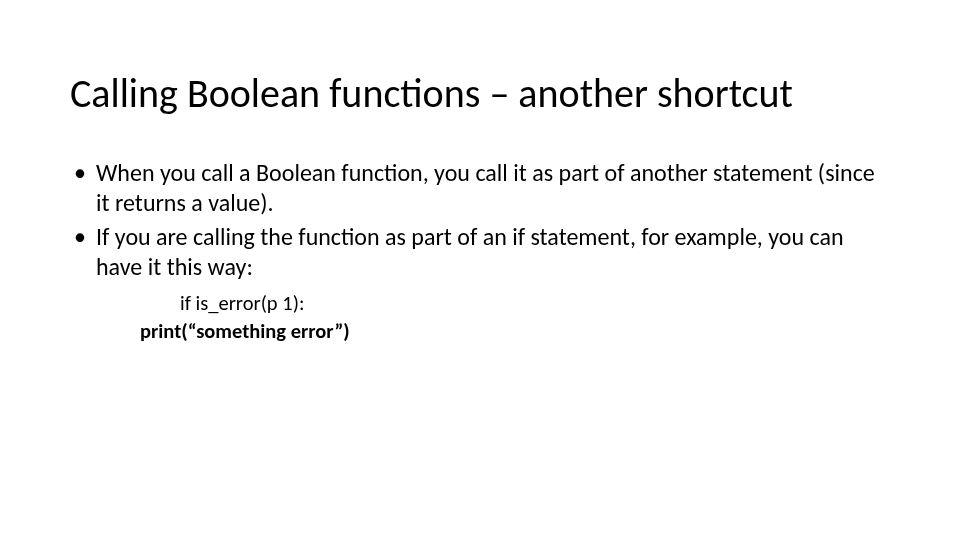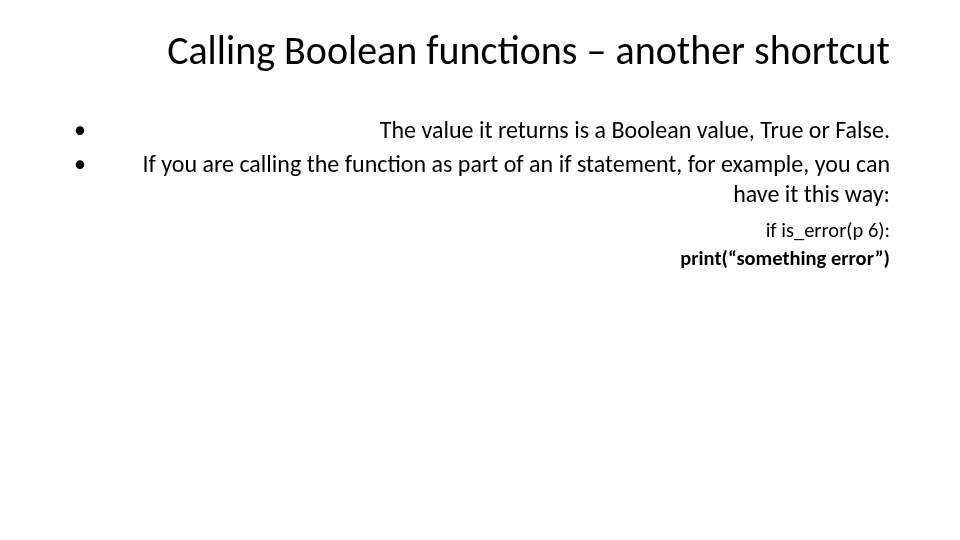--- a/index.html
+++ b/index.html
@@ -8,22 +8,21 @@
     width: 960px;
     height: 540px;
     background: #ffffff;
     font-family: Calibri, "Segoe UI", Arial, sans-serif;
     color: #000000;
   }
   .slide {
     box-sizing: border-box;
     width: 960px;
     height: 540px;
-    padding: 29px 70px 40px 70px;
-    text-align: right;
+    padding: 72px 70px 40px 70px;
   }
   .title {
     font-size: 40px;
     font-weight: 400;
     margin: 0 0 42px 0;
     letter-spacing: 0px;
     line-height: 1.1;
   }
   .bullets {
     list-style: none;
@@ -58,20 +57,20 @@
     font-weight: bold;
   }
 </style>
 </head>
 <body>
 
 <div class="slide">
   <h1 class="title">Calling Boolean functions – another shortcut</h1>
 
   <ul class="bullets">
-    <li>The value it returns is a Boolean value, True or False.</li>
+    <li>When you call a Boolean function, you call it as part of another statement (since it returns a value).</li>
     <li>If you are calling the function as part of an if statement, for example, you can have it this way:</li>
   </ul>
 
-  <div class="code-block">if is_error(p 6):</div>
+  <div class="code-block">if is_error(p 1):</div>
   <div class="code-block code-indent">print(“something error”)</div>
 
 </div>
 
 </body></html>

